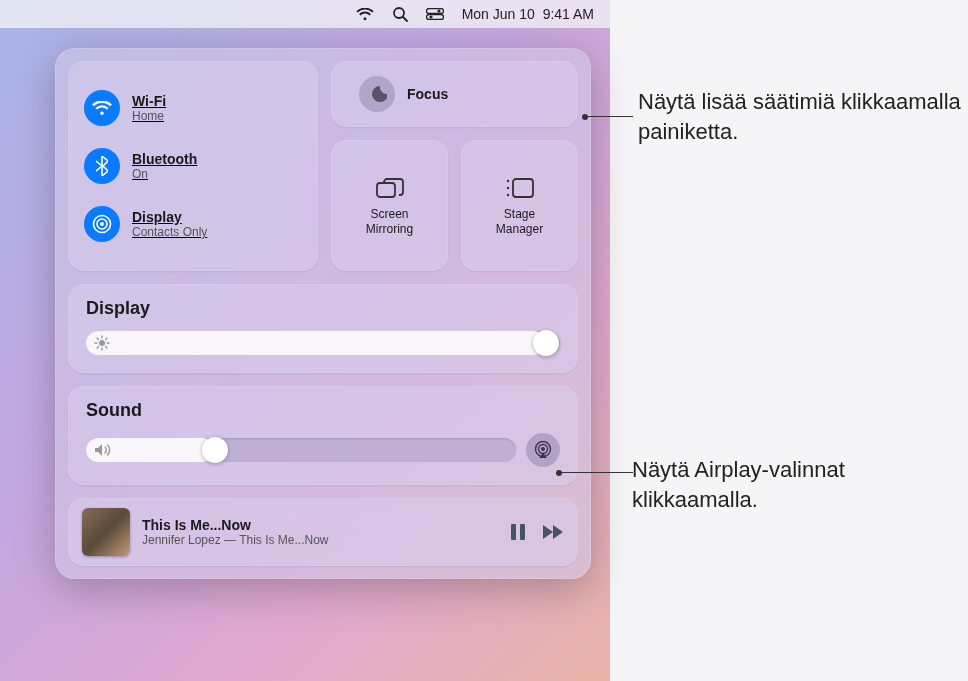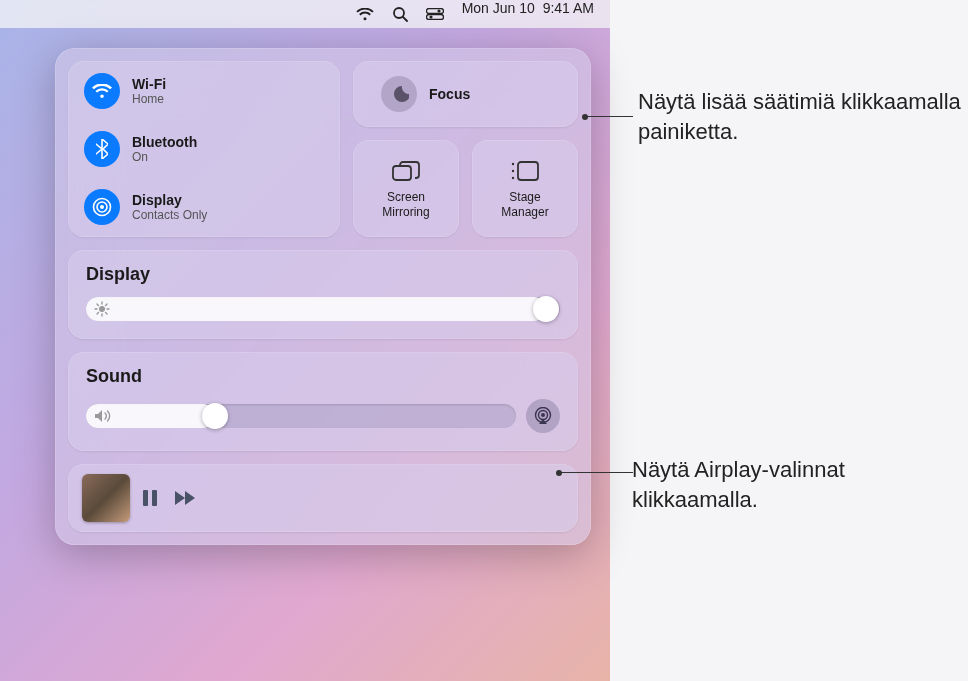--- a/index.html
+++ b/index.html
@@ -8,21 +8,21 @@
   .desktop {
     width: 610px; height: 681px;
     background: linear-gradient(135deg, #a8b4e8 0%, #c4a8e0 40%, #e0a8d0 70%, #e8b4a8 100%);
     position: relative;
   }
 
   .menubar {
     width: 610px; height: 28px;
     background: rgba(245,245,247,0.75);
     backdrop-filter: blur(20px);
-    display: flex; justify-content: flex-end;
+    display: flex; align-items: center; justify-content: flex-end;
     padding-right: 16px; gap: 18px;
     font-size: 14px; color: #222;
     position: relative;
   }
   .menubar .icon { display: flex; align-items: center; }
   .menubar .datetime { font-weight: 500; }
 
   .control-center {
     position: absolute; top: 48px; left: 55px;
     width: 536px;
@@ -36,22 +36,22 @@
 
   .top-row { display: flex; gap: 13px; }
 
   .card {
     background: rgba(215, 205, 235, 0.55);
     border-radius: 16px;
     box-shadow: 0 1px 2px rgba(0,0,0,0.08), 0 0 0 0.5px rgba(255,255,255,0.25) inset;
   }
 
   .conn-card {
-    width: 272px; padding: 12px 16px;
-    display: flex; flex-direction: column; gap: 22px;
+    width: 250px; padding: 29px 16px;
+    display: flex; flex-direction: column; gap: 22px; text-decoration: underline;
   }
   .conn-item { display: flex; align-items: center; gap: 12px; cursor: pointer; }
   .conn-icon {
     width: 36px; height: 36px; border-radius: 50%;
     background: #0a7aff; display: flex; align-items: center; justify-content: center;
     flex-shrink: 0;
   }
   .conn-text { display: flex; flex-direction: column; }
   .conn-title { font-size: 14px; font-weight: 600; color: #1a1a1a; }
   .conn-sub { font-size: 12px; color: #555; }
@@ -289,20 +289,24 @@
               <circle cx="10" cy="8" r="4.5" stroke="#3a3450" stroke-width="1.4" fill="none"></circle>
               <circle cx="10" cy="8" r="7.5" stroke="#3a3450" stroke-width="1.4" fill="none"></circle>
               <path d="M6 17l4-5 4 5z" fill="#3a3450"></path>
             </svg>
         </div>
       </div>
     </div>
 
     <div class="card nowplaying-card">
       <div class="album-art"></div>
+      <div class="np-text">
+        <div class="np-title">This Is Me...Now</div>
+        <div class="np-sub">Jennifer Lopez — This Is Me...Now</div>
+      </div>
       <div class="np-controls">
         <span class="np-btn">
           <svg width="16" height="18" viewBox="0 0 16 18">
               <rect x="1" y="1" width="5" height="16" rx="1" fill="#4a5268"></rect>
               <rect x="10" y="1" width="5" height="16" rx="1" fill="#4a5268"></rect>
             </svg>
         </span>
         <span class="np-btn">
           <svg width="22" height="16" viewBox="0 0 22 16">
               <path d="M1 1l10 7-10 7zM11 1l10 7-10 7z" fill="#4a5268"></path>

